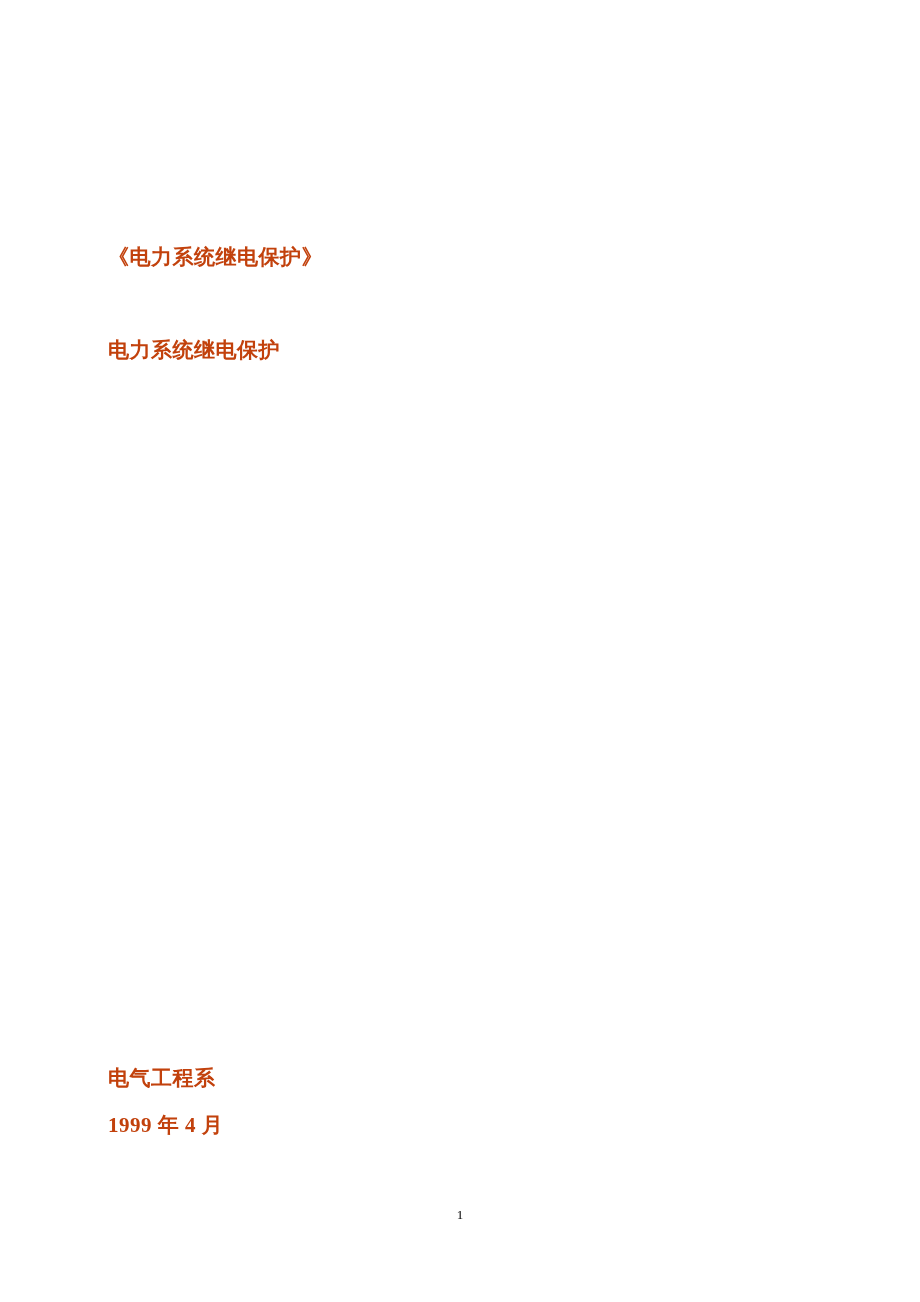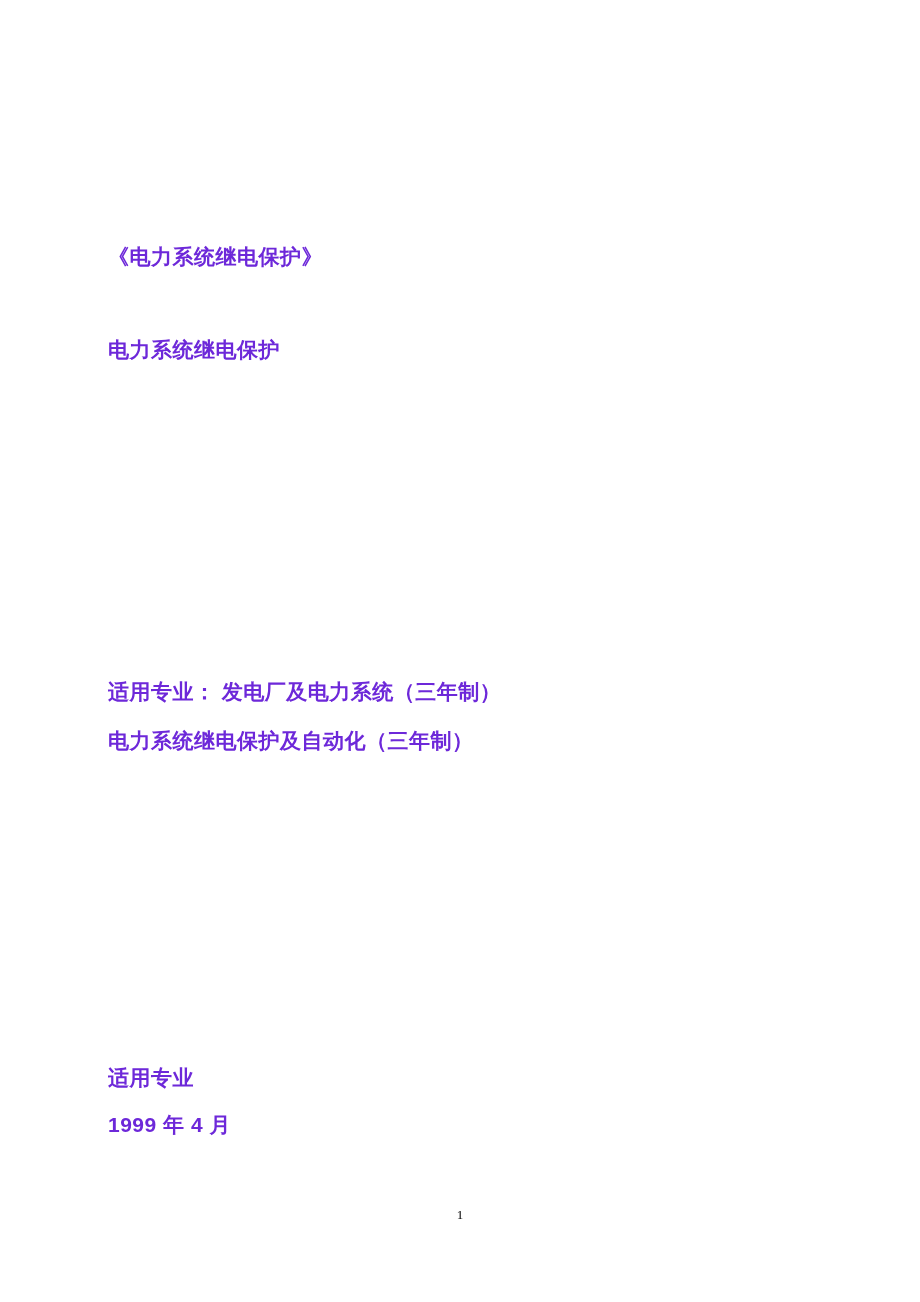--- a/index.html
+++ b/index.html
@@ -20,22 +20,22 @@
   .content {
     position: absolute;
     left: 108px;
     top: 0;
     width: 700px;
     height: 100%;
   }
   .line {
     position: absolute;
     white-space: nowrap;
-    color: #6d28d9;
-    font-family: Liberation Sans, sans-serif;
+    color: #c2410c;
+    font-family: Liberation Serif, serif;
     font-weight: bold;
     font-size: 21px;
     letter-spacing: 0.5px;
   }
   .title-line-1 {
     top: 243px;
     left: 0;
   }
   .title-line-2 {
     top: 336px;
@@ -72,24 +72,22 @@
 </head>
 <body>
 
 <div class="page">
   <div class="content">
 
     <div class="line title-line-1">《电力系统继电保护》</div>
 
     <div class="line title-line-2">电力系统继电保护</div>
 
-    <div class="line major-line-1">适用专业： 发电厂及电力系统（三年制）</div>
 
-    <div class="line major-line-2">电力系统继电保护及自动化（三年制）</div>
 
-    <div class="line dept-line">适用专业</div>
+    <div class="line dept-line">电气工程系</div>
 
     <div class="line date-line">1999 年 4 月</div>
 
   </div>
 
   <div class="page-number">1</div>
 </div>
 
 </body></html>

